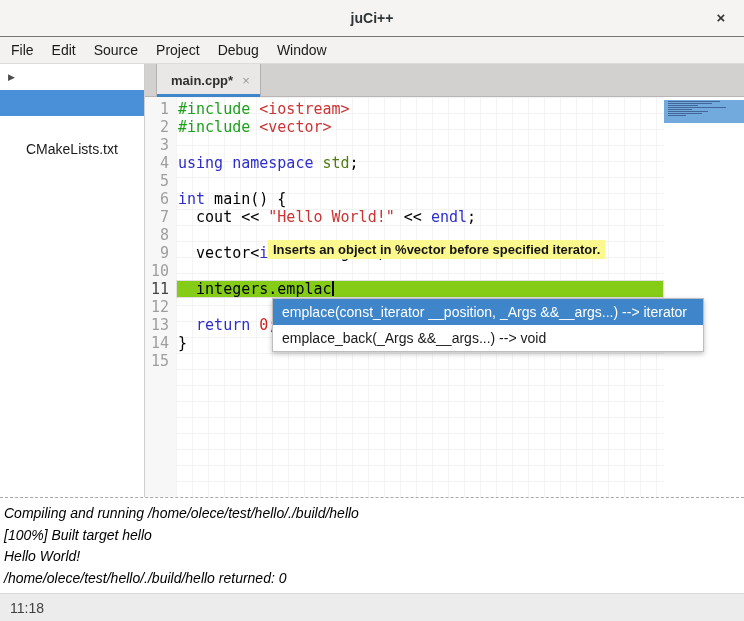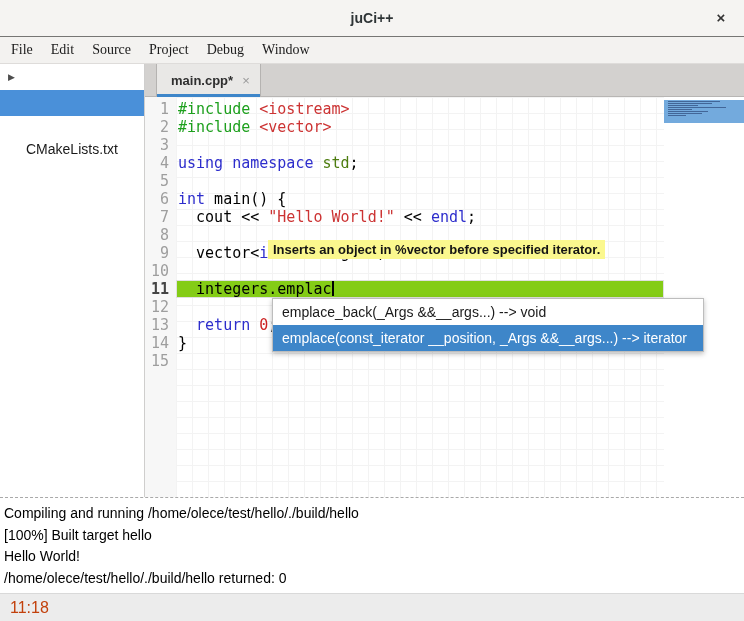--- a/index.html
+++ b/index.html
@@ -10,21 +10,21 @@
   
   .titlebar { height:37px; background:#f5f4f2; border-bottom:1px solid #767674;
               display:flex; align-items:center; justify-content:center; position:relative; flex:0 0 auto; }
   .titlebar .title { font-size:14px; font-weight:700; color:#2e3436; }
   .titlebar .close { position:absolute; right:14px; top:9px; width:18px; height:18px;
                      font-size:15px; font-weight:700; color:#333; text-align:center; line-height:18px; cursor:default; }
 
   
   .menubar { height:27px; background:#f3f2f0; border-bottom:1px solid #dedcda;
              display:flex; align-items:center; padding-left:2px; flex:0 0 auto; }
-  .menubar .menu-item { font-size:14px; color:#1a1a1a; padding:0 9px; line-height:26px;font-family:Liberation Serif, serif; }
+  .menubar .menu-item { font-size:14px; color:#1a1a1a; padding:0 9px; line-height:26px; }
 
   
   .main { flex:0 0 auto; height:433px; display:flex; }
 
   
   .sidebar { width:145px; background:#ffffff; border-right:1px solid #cfcecd; display:flex; flex-direction:column; }
   .project-name { font-size:14px; color:#929292; padding:7px 0 5px 12px; }
   .tree-row { height:26px; display:flex; align-items:center; font-size:14px; color:#1a1a1a; position:relative; }
   .tree-row .expander { position:absolute; left:8px; font-size:9px; color:#4d4d4d; }
   .tree-row .tree-label { padding-left:26px;margin-top:39px; }
@@ -43,21 +43,21 @@
   
   .editor-body { position:relative; flex:1; background:#ffffff; overflow:hidden; }
   .gutter-bg { position:absolute; left:0; top:0; bottom:0; width:31px; background:#f7f7f7; }
   .grid-bg { position:absolute; left:31px; top:0; bottom:0; right:80px; background:#ffffff;
              background-image:linear-gradient(to right,#f3f3f3 1px,transparent 1px),
                               linear-gradient(to bottom,#f3f3f3 1px,transparent 1px);
              background-size:16px 16px; }
   .code-rows { position:absolute; left:0; top:3px; right:80px; }
   .code-row { display:flex; height:18px; font-family:"DejaVu Sans Mono", monospace; font-size:15px; line-height:18px; }
   .code-row .ln { width:31px; flex:0 0 auto; text-align:right; padding-right:7px; color:#9e9e9e; }
-  .code-row.current .ln { color:#444; font-weight:700; }
+  .code-row.current .ln { color:#444; font-weight:400; }
   .code-row .ct { flex:1; white-space:pre; padding-left:2px; color:#000; }
   .code-row.current .ct { background:#84cc16; box-shadow:inset 0 0 0 1px #e0e0e0; }
   .tok-pp  { color:#1ea01e; }
   .tok-inc { color:#cc3333; }
   .tok-str { color:#cc3333; }
   .tok-num { color:#cc2222; }
   .tok-kw  { color:#2d2dcc; }
   .tok-ns  { color:#4d7c0f; }
   .caret { display:inline-block; width:2px; height:15px; background:#000; vertical-align:-2px; }
 
@@ -71,26 +71,26 @@
   .completion .item { height:26px; line-height:26px; font-size:14px; color:#1a1a1a; padding-left:9px; white-space:nowrap; overflow:hidden; }
   .completion .item.selected { background:#3e86c9; color:#ffffff; }
 
   
   .minimap { position:absolute; top:0; right:0; bottom:0; width:80px; background:#ffffff; }
   .minimap .viewport { position:absolute; top:3px; left:0; width:80px; height:23px; background:#73aadd; overflow:hidden; }
   .mm-line { height:1px; margin:1px 0 0 4px; background:rgba(25,45,95,0.55); }
 
   
   .output { flex:0 0 auto; height:96px; border-top:1px dashed #a9a9a9; background:#ffffff; padding:5px 0 0 4px; overflow:hidden; }
-  .output .out-line { font-size:14px; color:#000; line-height:21.5px; white-space:nowrap; }
+  .output .out-line { font-size:14px; color:#000; line-height:21.5px; white-space:nowrap;font-style:italic; }
 
   
   .statusbar { flex:0 0 auto; height:28px; background:#ececec; border-top:1px solid #d9d9d9;
                display:flex; align-items:center; padding-left:10px; }
-  .statusbar .time { font-size:16px; color:#c2410c; }
+  .statusbar .time { font-size:14px; color:#404040; }
 </style>
 </head>
 <body>
 
 <div class="window">
 
   <div class="titlebar">
     <span class="title">juCi++</span>
     <span class="close">×</span>
   </div>
@@ -206,22 +206,22 @@
             <div class="mm-line" style="width:24px"></div>
             <div class="mm-line" style="width:40px"></div>
             <div class="mm-line" style="width:34px"></div>
             <div class="mm-line" style="width:18px"></div>
           </div>
         </div>
 
         <div class="doc-tooltip">Inserts an object in %vector before specified iterator.</div>
 
         <div class="completion">
+            <div class="item selected">emplace(const_iterator __position, _Args &amp;&amp;__args...) --&gt; iterator</div>
             <div class="item">emplace_back(_Args &amp;&amp;__args...) --&gt; void</div>
-            <div class="item selected">emplace(const_iterator __position, _Args &amp;&amp;__args...) --&gt; iterator</div>
           </div>
       </div>
 
     </div>
   </div>
 
   <div class="output">
       <div class="out-line">Compiling and running /home/olece/test/hello/./build/hello</div>
       <div class="out-line">[100%] Built target hello</div>
       <div class="out-line">Hello World!</div>

